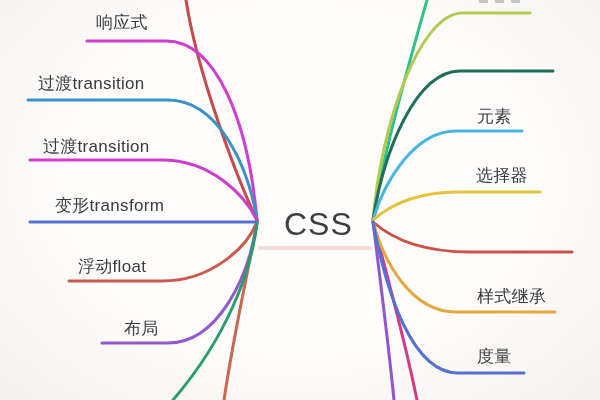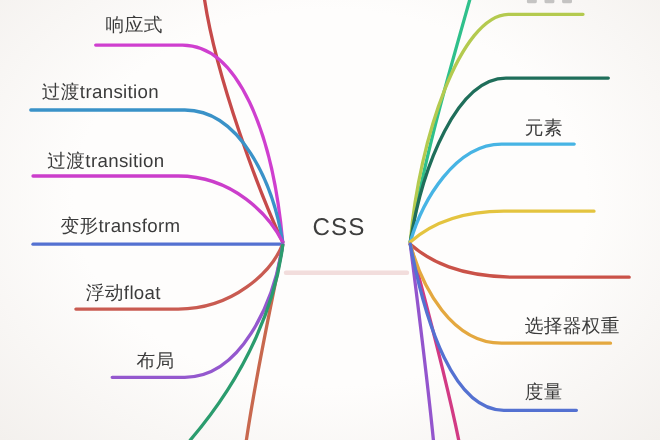--- a/index.html
+++ b/index.html
@@ -12,22 +12,22 @@
     background:radial-gradient(ellipse at 50% 45%, #fefdfc 55%, #f3f0ed 100%);
   }
   .stage svg{position:absolute;left:0;top:0;}
   .branch-label{
     position:absolute;
     font-size:17px;line-height:1.1;font-weight:400;
     color:#3b3b3b;white-space:nowrap;cursor:pointer;
     letter-spacing:0.3px;
   }
   .center-label{
-    position:absolute;left:284px;top:194px;
-    font-size:22px;font-weight:500;color:#3e3e3e;
+    position:absolute;left:284px;top:206px;
+    font-size:32px;font-weight:500;color:#3e3e3e;
     letter-spacing:1px;cursor:pointer;
   }
   .center-underline{
     position:absolute;left:258px;top:246px;width:114px;height:4px;
     background:rgba(226,172,172,0.40);border-radius:2px;
   }
   path.mindline{fill:none;stroke-width:3;stroke-linecap:round;}
 </style>
 </head>
 <body>
@@ -70,16 +70,17 @@
   <div class="center-label">CSS</div>
 
   <div class="branch-label" style="left:96px;top:14px">响应式</div>
   <div class="branch-label" style="left:38px;top:75px">过渡transition</div>
   <div class="branch-label" style="left:43px;top:138px">过渡transition</div>
   <div class="branch-label" style="left:55px;top:197px">变形transform</div>
   <div class="branch-label" style="left:78px;top:258px">浮动float</div>
   <div class="branch-label" style="left:124px;top:320px">布局</div>
 
   <div class="branch-label" style="left:477px;top:108px">元素</div>
-  <div class="branch-label" style="left:477px;top:288px">选择器权重</div>
+  <div class="branch-label" style="left:476px;top:167px">选择器</div>
+  <div class="branch-label" style="left:477px;top:288px">样式继承</div>
   <div class="branch-label" style="left:477px;top:348px">度量</div>
 
 </div>
 
 </body></html>

